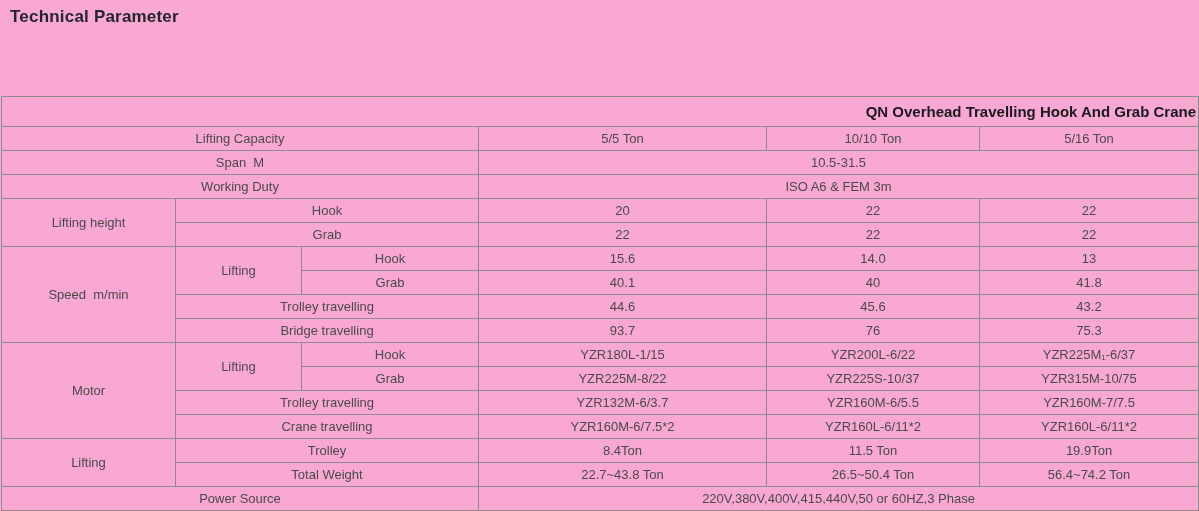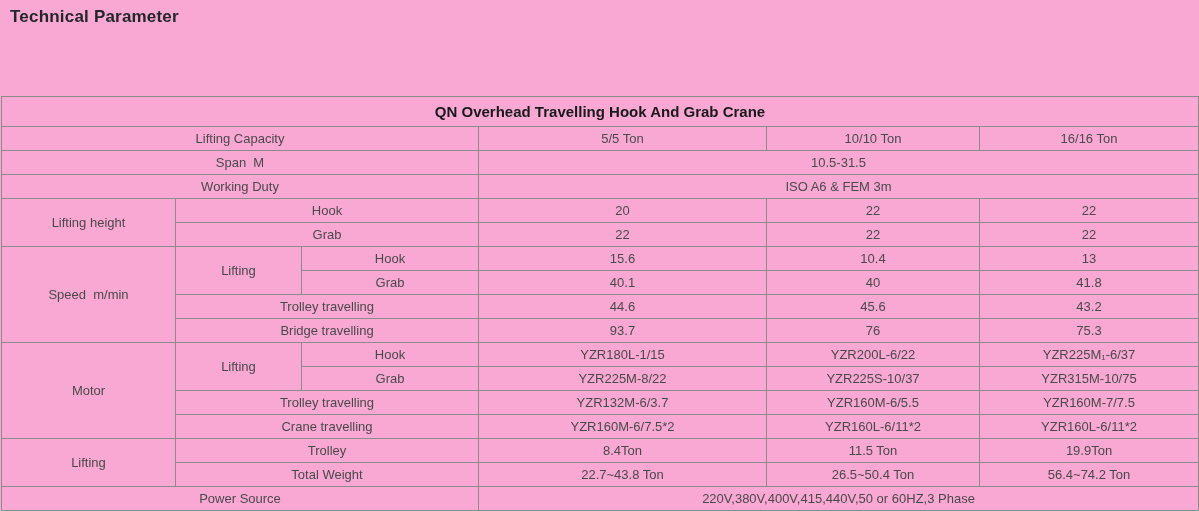--- a/index.html
+++ b/index.html
@@ -43,20 +43,21 @@
     padding: 0 2px;
     height: 23px;
     white-space: pre-wrap;
     overflow: hidden;
   }
   table.spec tr.hdr-row td {
     font-size: 15px;
     font-weight: bold;
     color: #17191c;
     height: 29px;
+    text-align: right;
   }
 </style>
 </head>
 <body>
 
 <div class="page">
 
   <div class="page-title">Technical Parameter</div>
 
   <table class="spec">
@@ -70,21 +71,21 @@
     </colgroup>
     <tbody>
       <tr class="hdr-row">
         <td colspan="6">QN Overhead Travelling Hook And Grab Crane</td>
       </tr>
 
       <tr>
         <td colspan="3">Lifting Capacity</td>
         <td>5/5 Ton</td>
         <td>10/10 Ton</td>
-        <td>16/16 Ton</td>
+        <td>5/16 Ton</td>
       </tr>
 
       <tr>
         <td colspan="3">Span  M</td>
         <td colspan="3">10.5-31.5</td>
       </tr>
 
       <tr>
         <td colspan="3">Working Duty</td>
         <td colspan="3">ISO A6 &amp; FEM 3m</td>
@@ -102,21 +103,21 @@
         <td>22</td>
         <td>22</td>
         <td>22</td>
       </tr>
 
       <tr>
         <td rowspan="4">Speed  m/min</td>
         <td rowspan="2">Lifting</td>
         <td>Hook</td>
         <td>15.6</td>
-        <td>10.4</td>
+        <td>14.0</td>
         <td>13</td>
       </tr>
       <tr>
         <td>Grab</td>
         <td>40.1</td>
         <td>40</td>
         <td>41.8</td>
       </tr>
       <tr>
         <td colspan="2">Trolley travelling</td>

